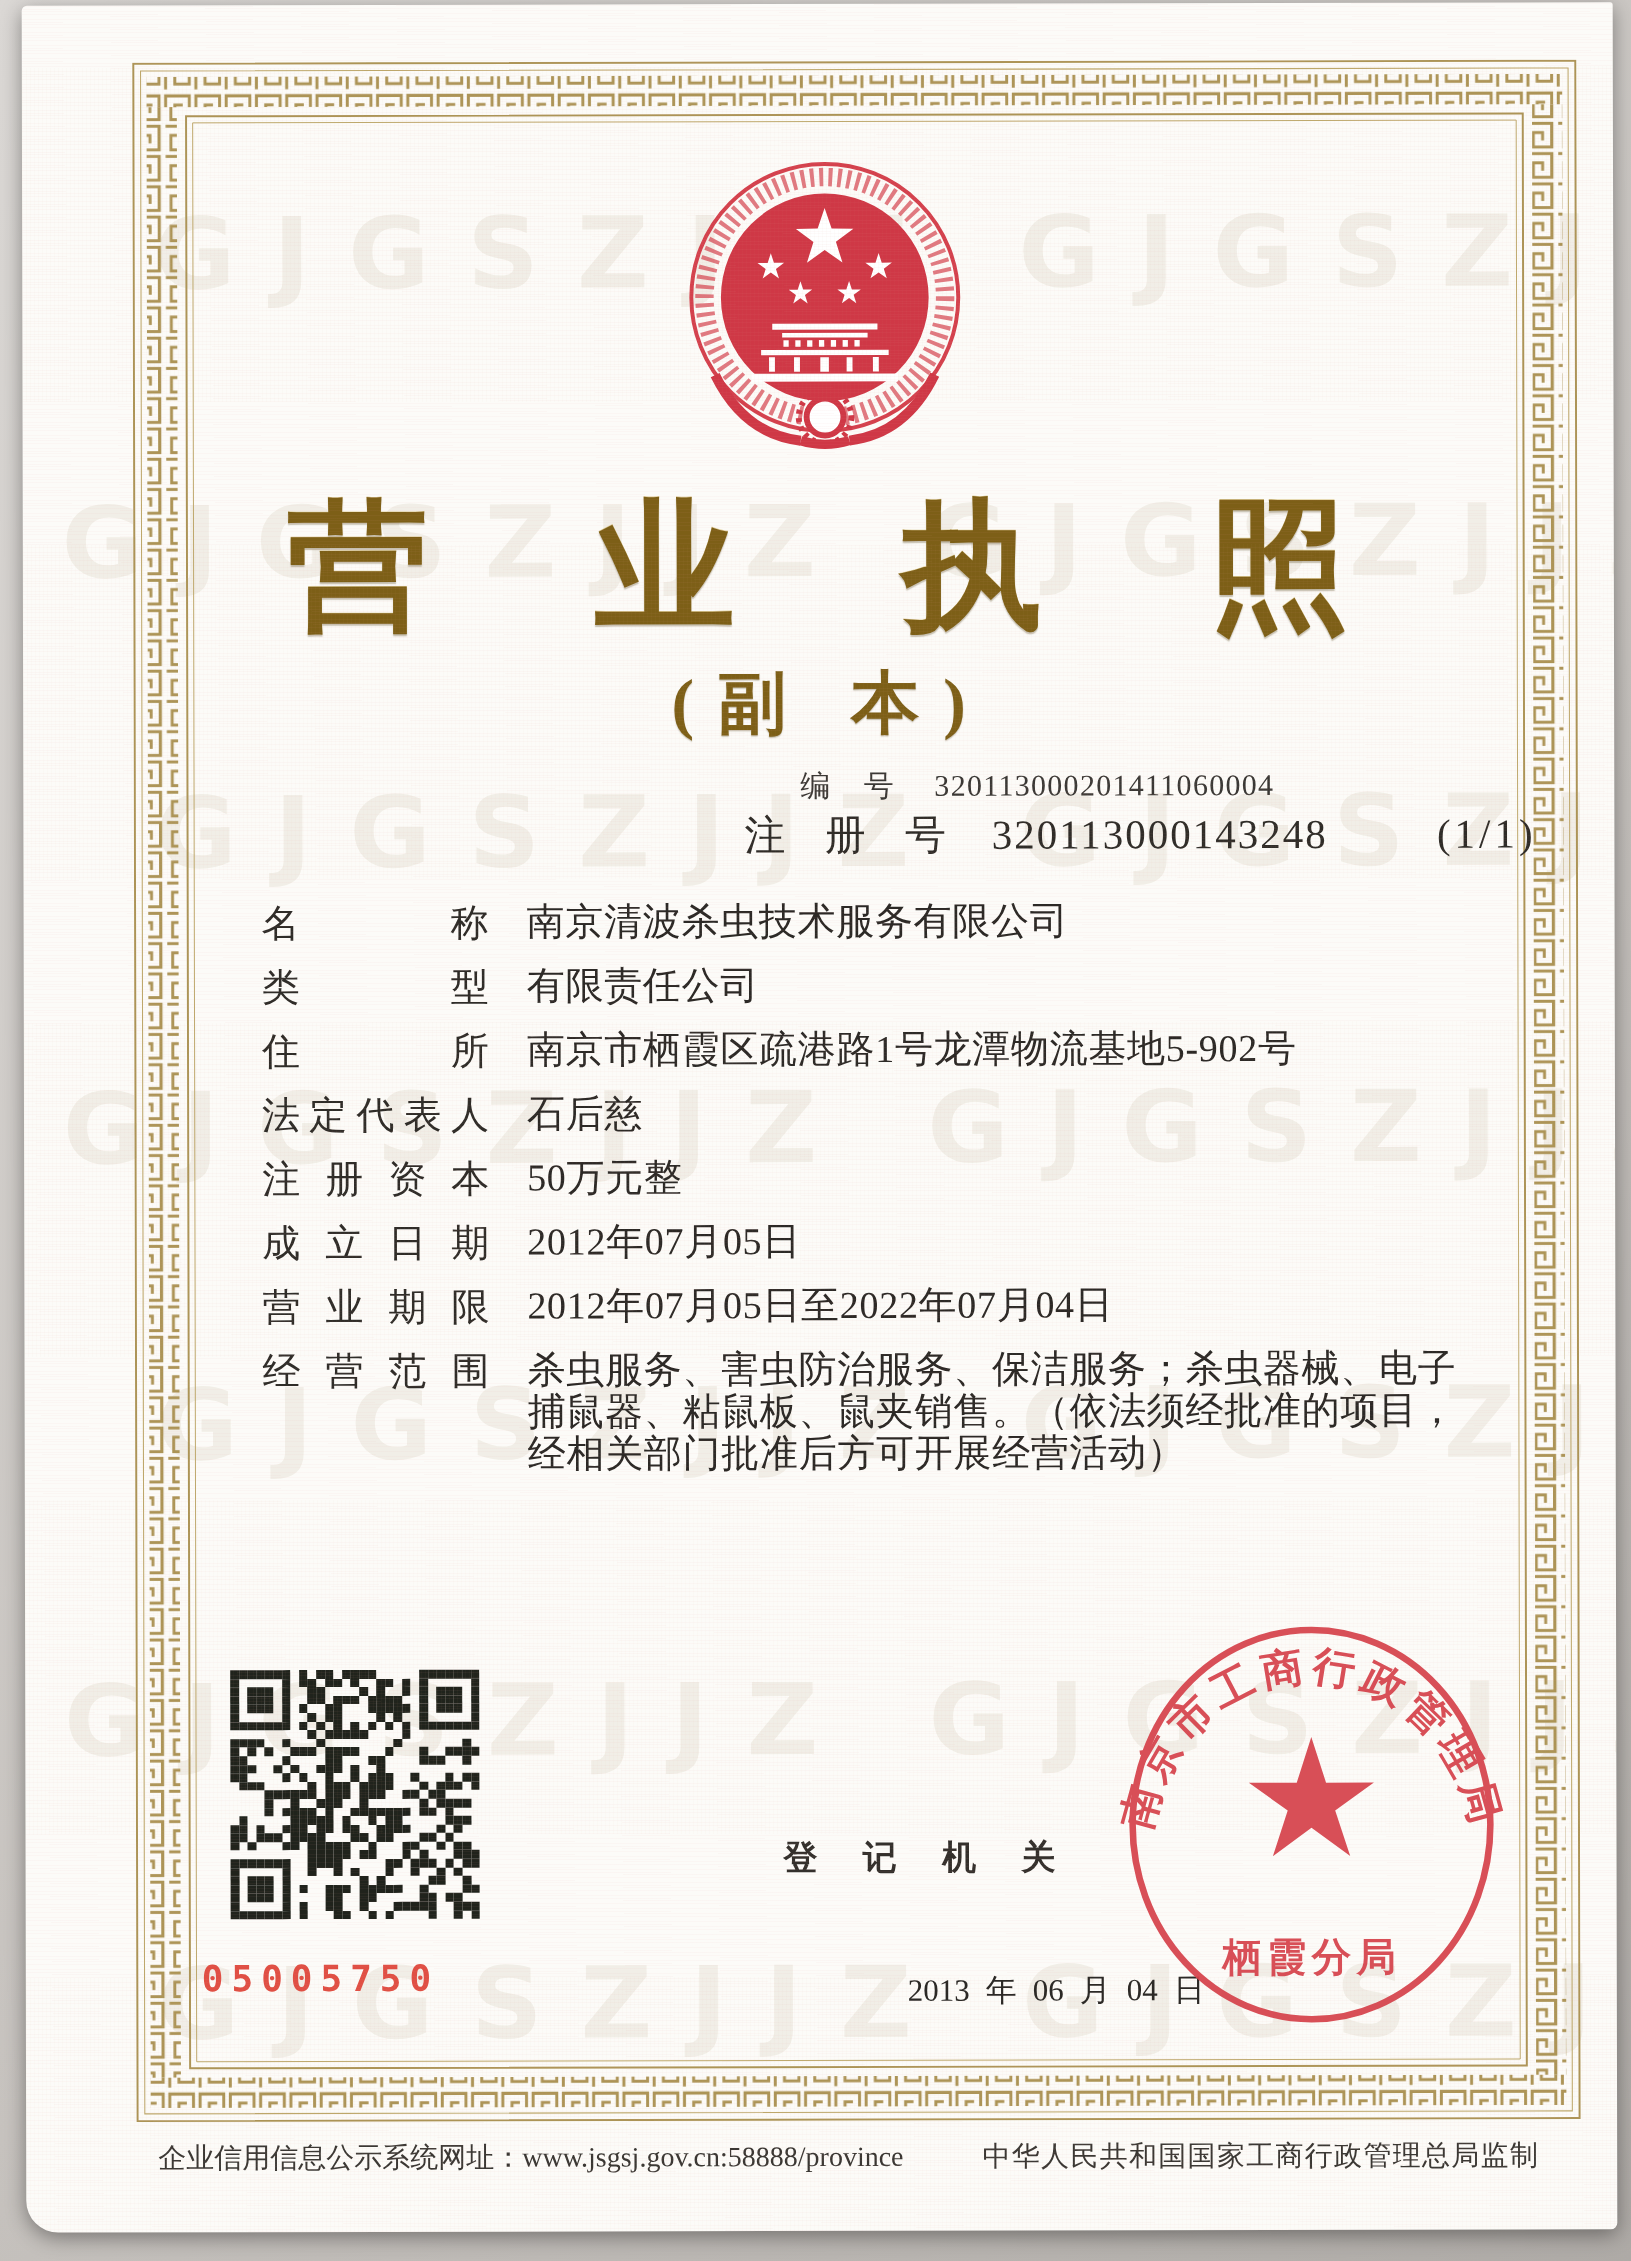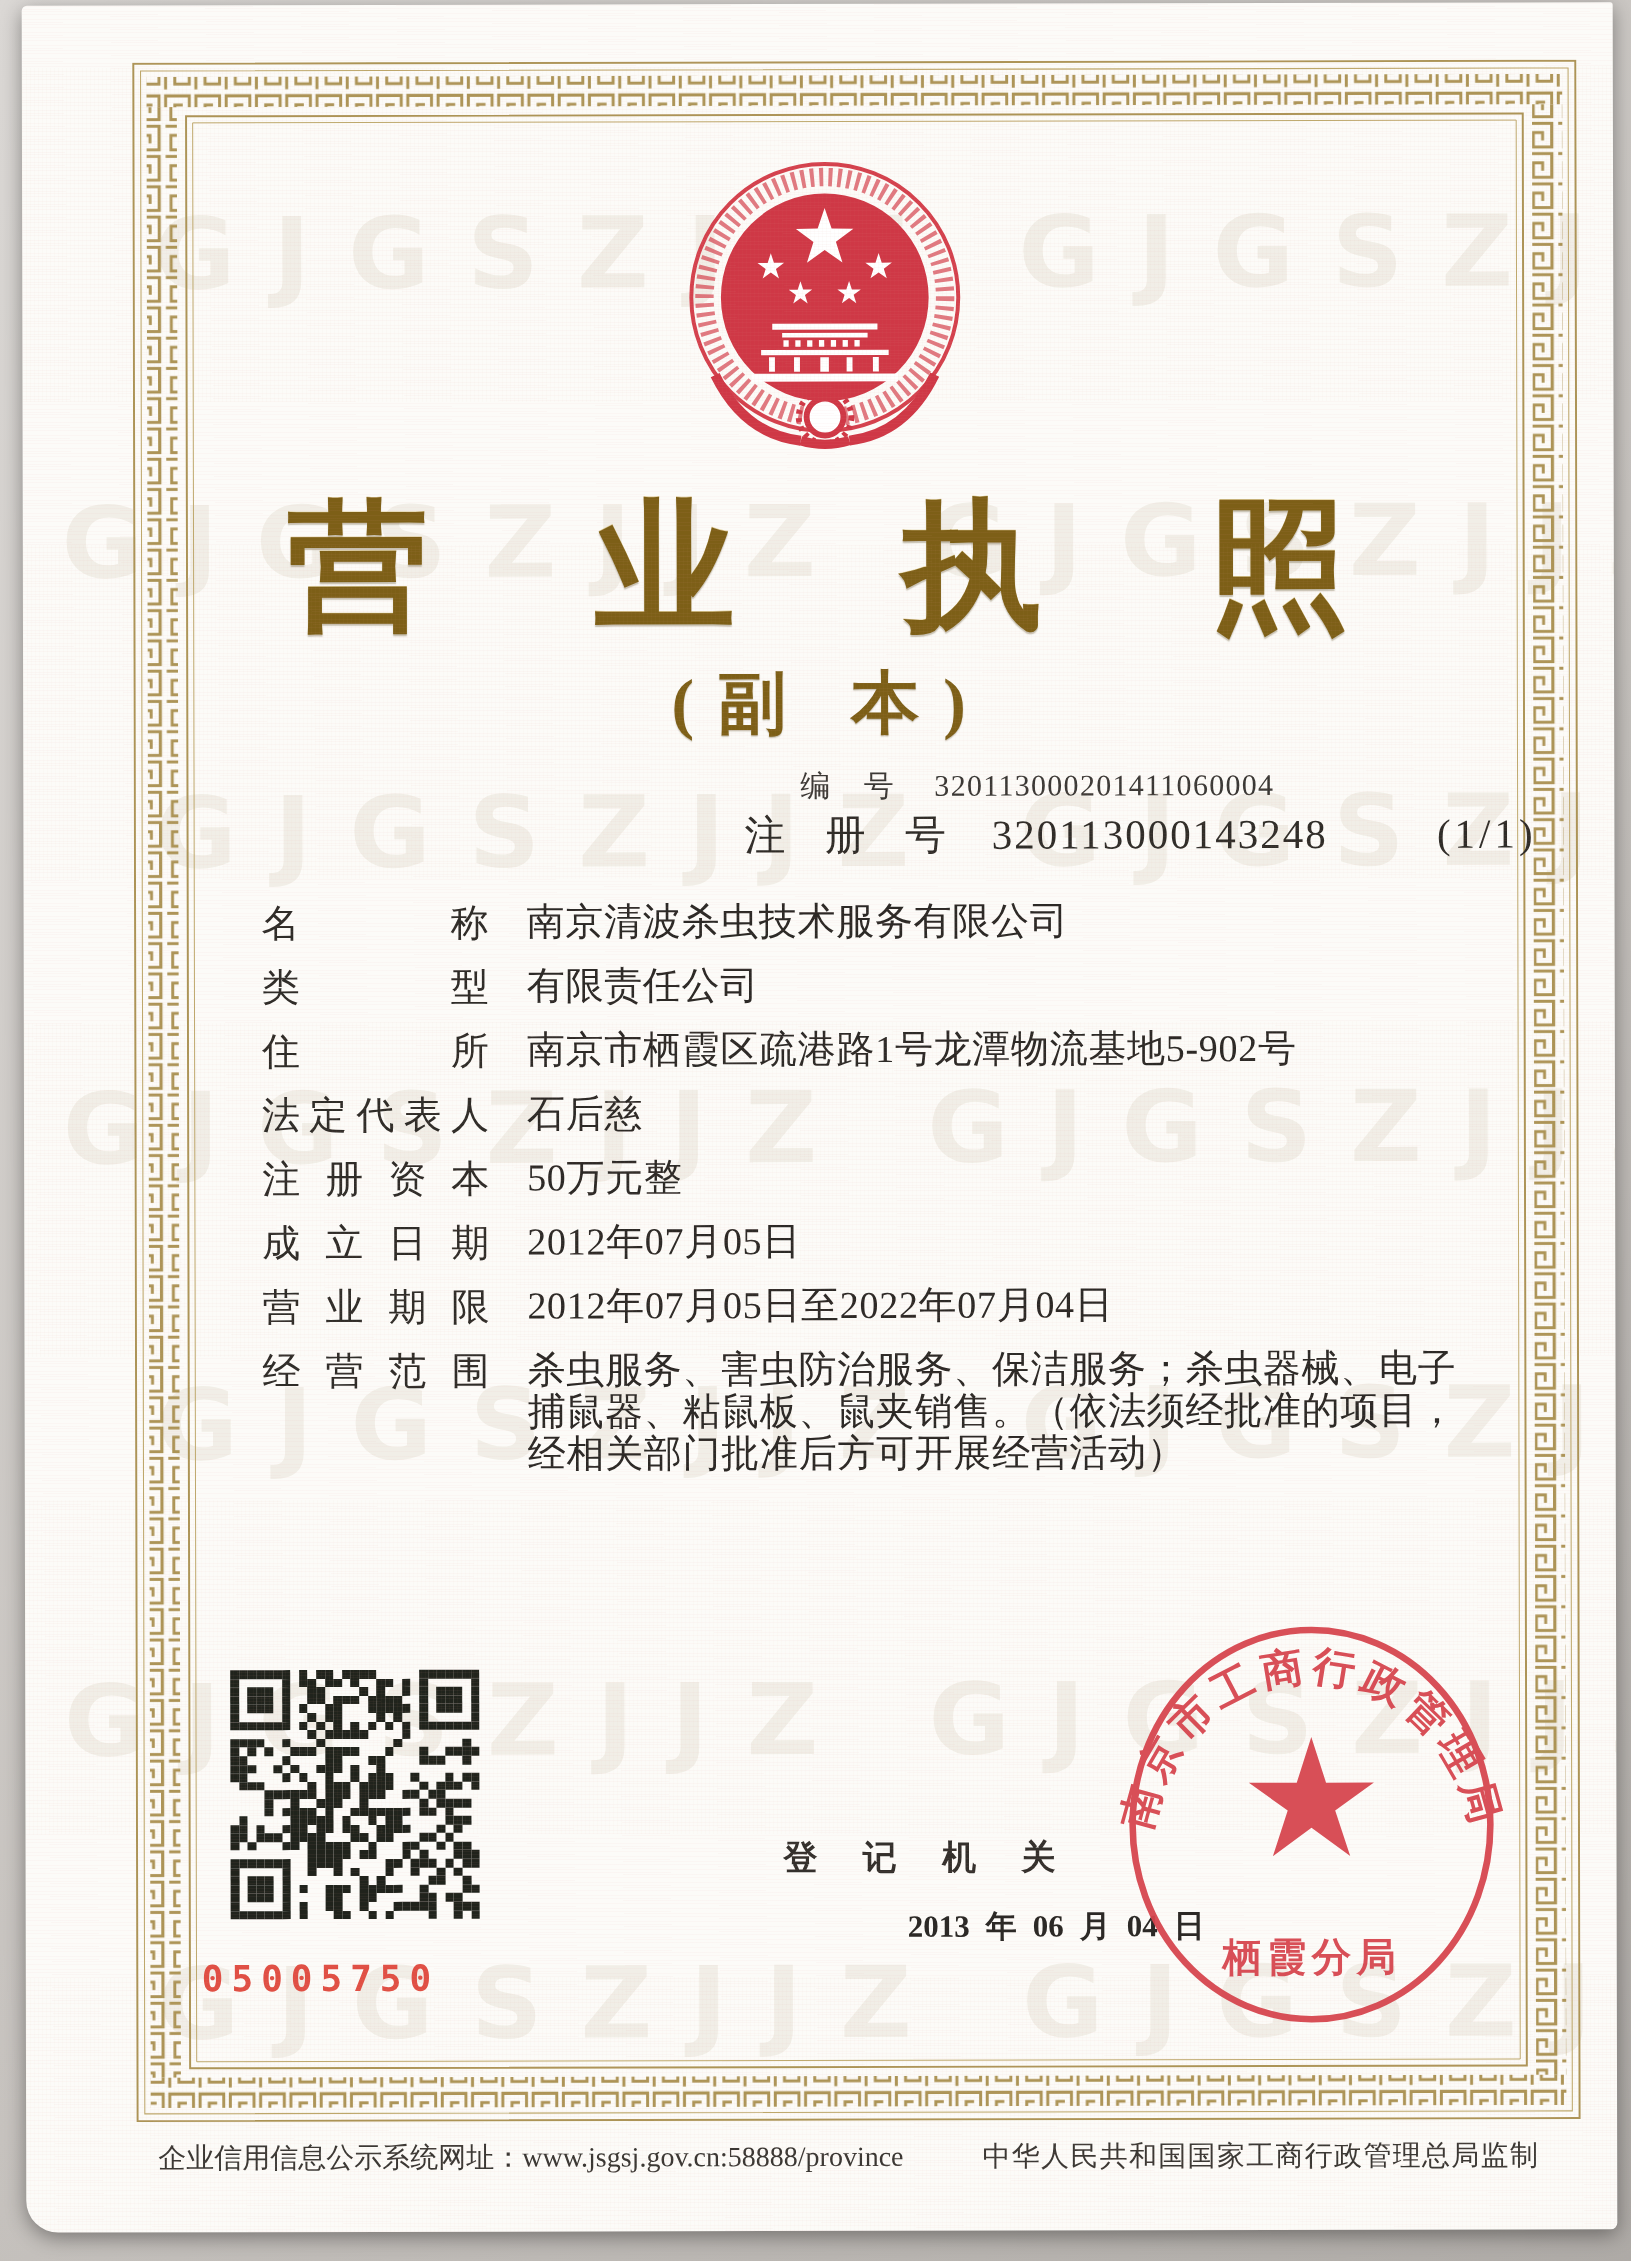--- a/index.html
+++ b/index.html
@@ -37,21 +37,21 @@
     letter-spacing:0.7px}
   .qr{position:absolute;left:205px;top:1665px;display:grid;
     grid-template-columns:repeat(29,8.6px);grid-auto-rows:8.6px}
   .qr i{display:block}
   .qr i.on{background:#20231c}
   .qr-serial{position:absolute;left:176px;top:1953px;font-family:"DejaVu Sans Mono",monospace;
     font-weight:700;font-size:36px;letter-spacing:8px;color:#e04f44}
   .registry{position:absolute;left:758px;top:1831px;font-size:34px;letter-spacing:18.4px;
     font-weight:600;color:#34302c;white-space:nowrap}
   .seal{position:absolute;left:1069px;top:1599px;z-index:5;opacity:.94}
-  .date-line{position:absolute;left:882px;top:1902px;z-index:4;font-size:31px;font-weight:700;
+  .date-line{position:absolute;left:882px;top:1966px;z-index:4;font-size:31px;font-weight:400;
     color:#2c2926;white-space:nowrap}
   .date-line span{margin-right:16px}
   .footer{position:absolute;left:0;right:0;top:2134px;font-size:28px;color:#3a3733}
   .footer .fl{position:absolute;left:132px;white-space:nowrap}
   .footer .fr{position:absolute;right:78px;white-space:nowrap;letter-spacing:1.3px}
 </style>
 </head>
 <body>
 
 <div class="stage">

